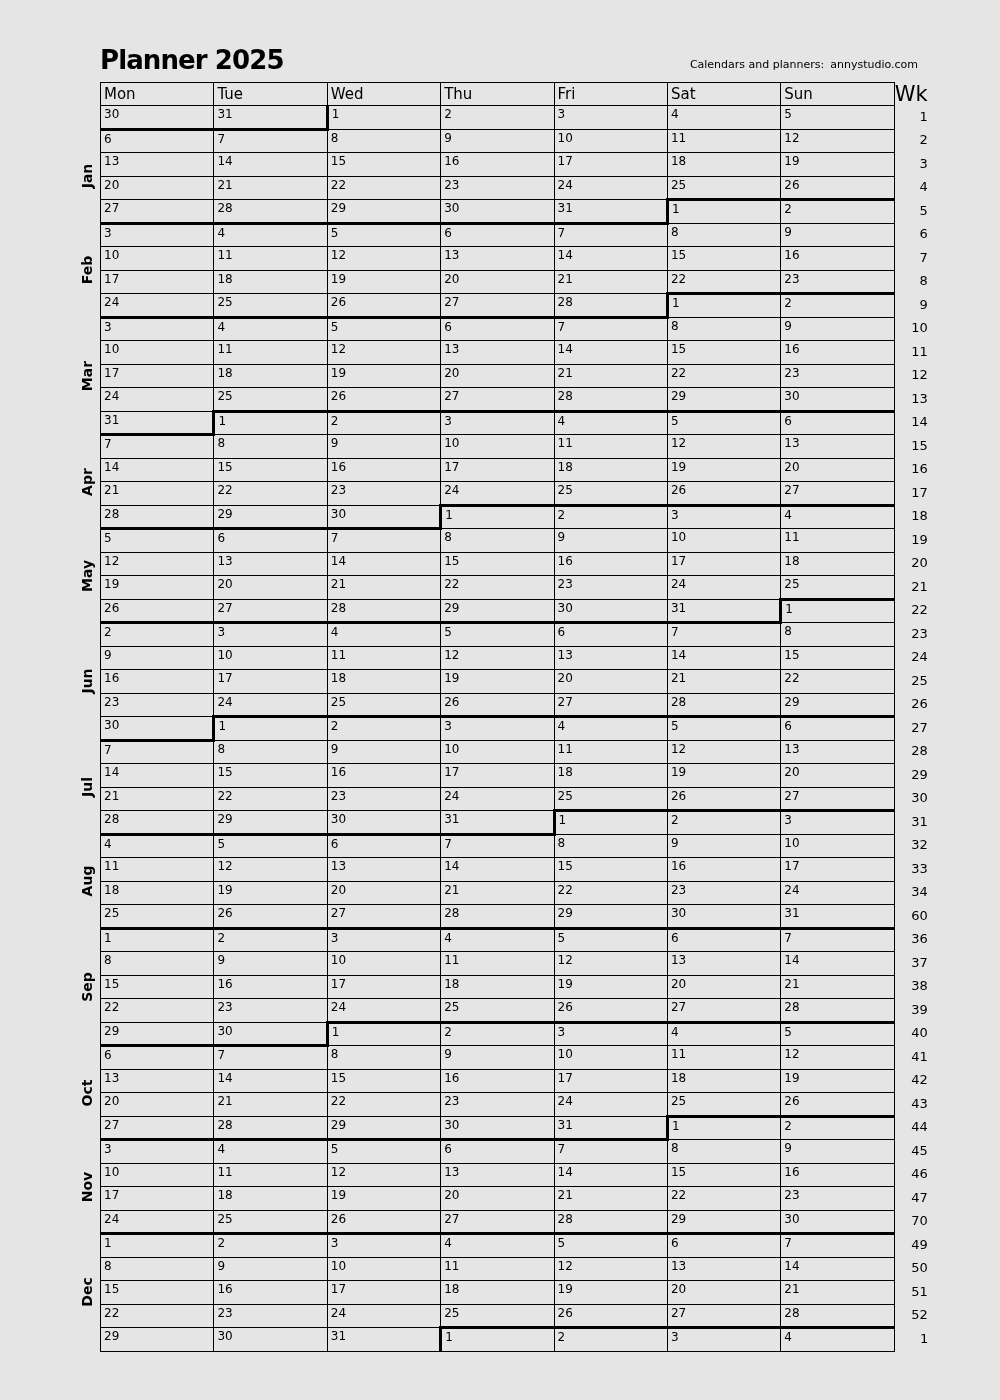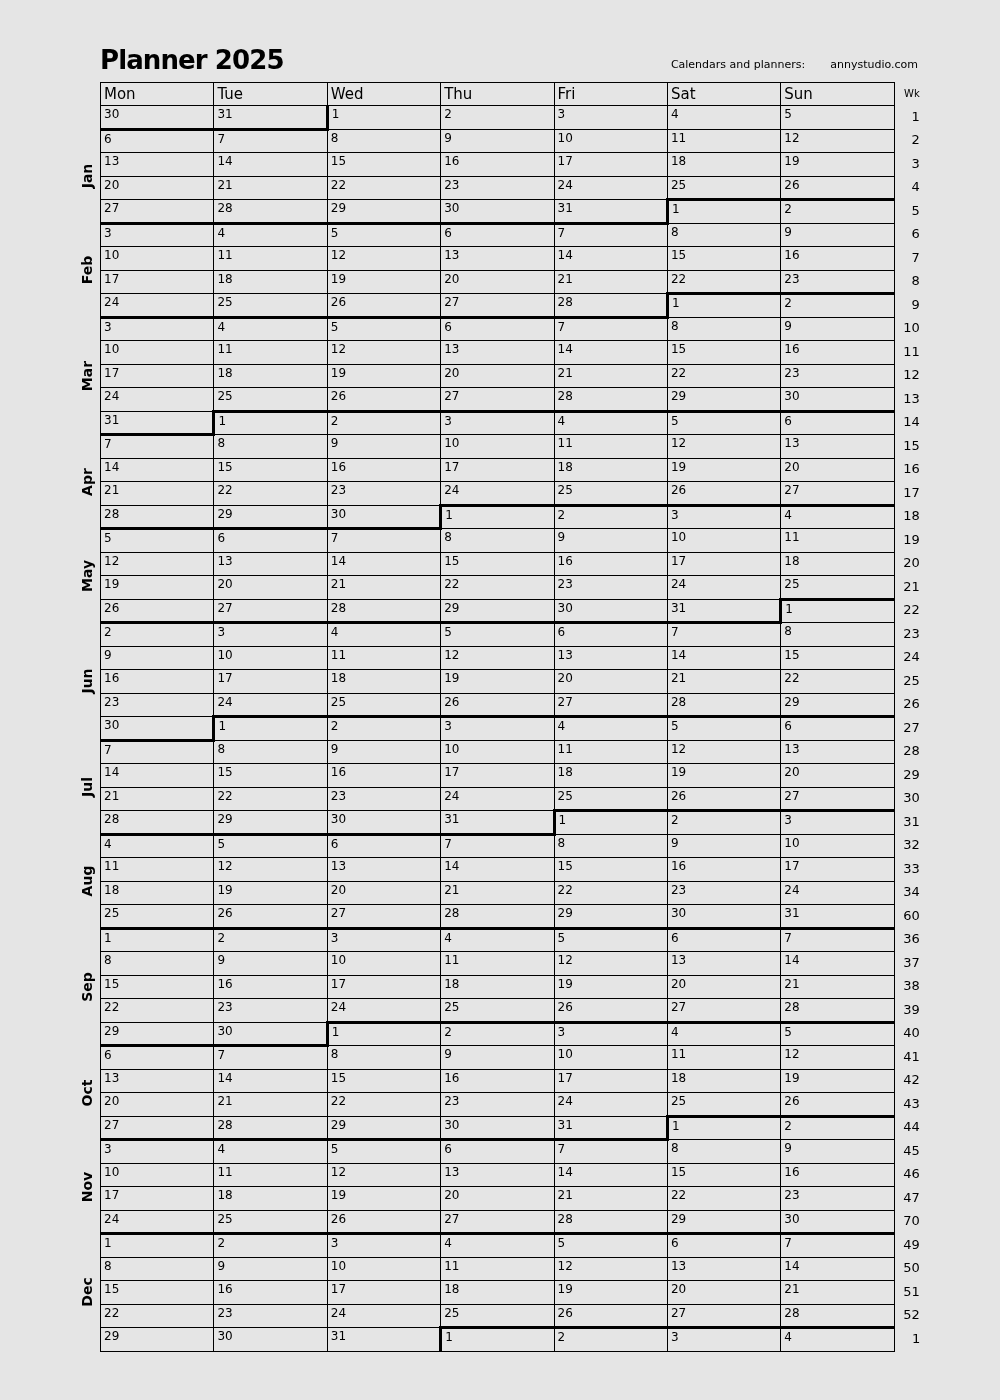--- a/index.html
+++ b/index.html
@@ -7,38 +7,38 @@
     width:1000px; height:1400px; background:#ffffff; color:#000000;
     font-family:"DejaVu Sans","Liberation Sans",sans-serif;
   }
   .page { position:relative; width:1000px; height:1400px; overflow:hidden; background:#e5e5e5; }
 
   .title {
     position:absolute; left:100px; top:46px; margin:0;
     font-size:26px; font-weight:bold; letter-spacing:-0.9px; line-height:1.1; color:#000;
   }
   .credit { position:absolute; top:58px; right:82px; font-size:11px; color:#000; white-space:nowrap; }
-  .credit .site { margin-left:25px; }
+  .credit .site { margin-left:6px; }
 
   table.planner {
     position:absolute; left:100px; top:82px;
     border-collapse:collapse; table-layout:fixed;
   }
   col.daycol { width:113.4px; }
   col.wkcol  { width:27px; }
 
   tr.header-row { height:23px; }
   tr.week-row   { height:23.5px; }
 
   th.day-h {
     border:1px solid #000; font-size:15px; font-weight:normal;
     text-align:left; vertical-align:middle; padding:0 4px 0 3px; line-height:1;
   }
   th.wk-h {
-    border:none; font-size:10px; font-weight:normal;
+    border:none; font-size:21px; font-weight:normal;
     text-align:right; vertical-align:middle; padding:0 1px 0 0; line-height:1;
   }
   td.day {
     border:1px solid #000; font-size:12px; line-height:14px;
     text-align:left; vertical-align:top; padding:1px 0 0 3px;
     overflow:hidden; white-space:nowrap;
   }
   td.wk {
     border:none; font-size:13px; text-align:right;
     vertical-align:top; padding:3px 1px 0 0;

